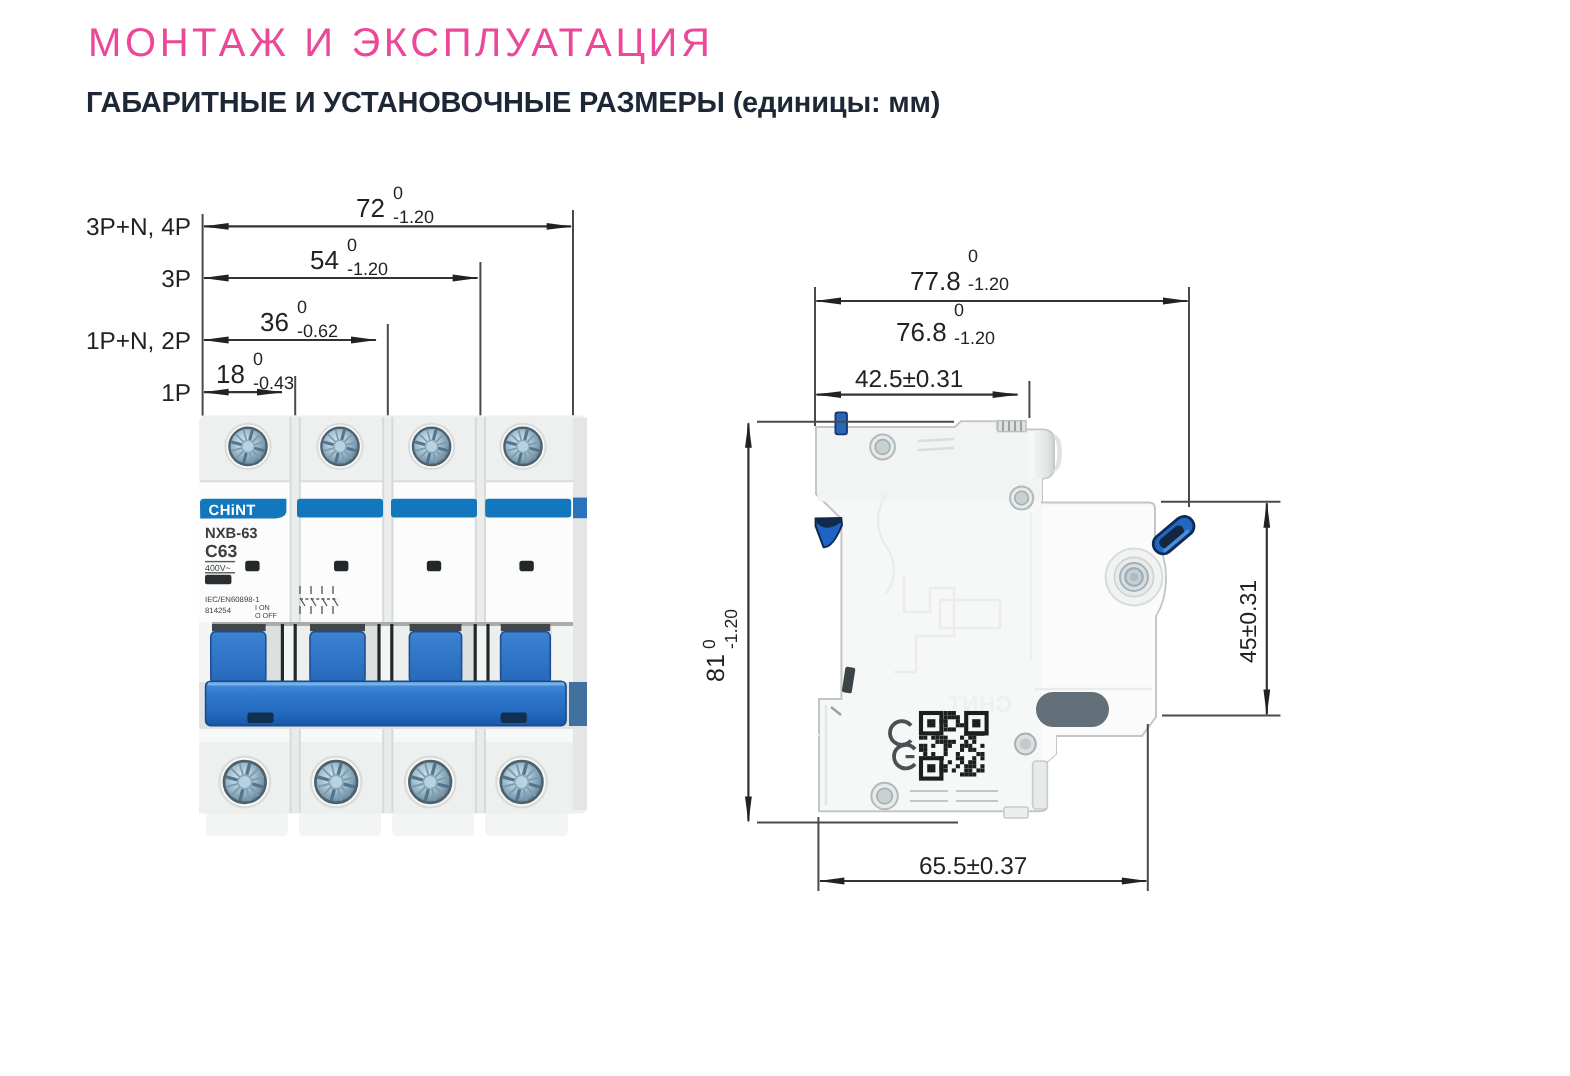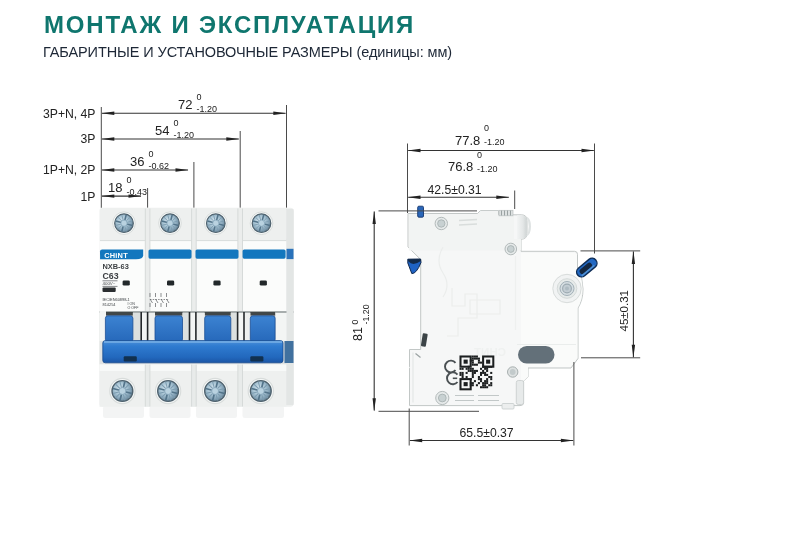--- a/index.html
+++ b/index.html
@@ -1,18 +1,18 @@
 <!DOCTYPE html>
 <html><head>
 <meta charset="utf-8">
 <style>
   html,body{margin:0;padding:0;background:#ffffff;width:785px;height:538px;overflow:hidden;}
   body{font-family:"Liberation Sans", sans-serif;position:relative;}
-  .title{position:absolute;left:44px;top:11px;font-size:24px;font-weight:bold;letter-spacing:1.8px;color:#0f766e;}
-  .subtitle{position:absolute;left:43px;top:43.5px;font-size:14.5px;font-weight:normal;letter-spacing:-0.1px;color:#1d2736;}
+  .title{position:absolute;left:44px;top:11px;font-size:20px;font-weight:normal;letter-spacing:1.8px;color:#ec4899;}
+  .subtitle{position:absolute;left:43px;top:43.5px;font-size:14.5px;font-weight:bold;letter-spacing:-0.1px;color:#1d2736;}
   svg{position:absolute;left:0;top:0;}
 </style>
 </head>
 <body>
 
 <div class="title">МОНТАЖ И ЭКСПЛУАТАЦИЯ</div>
 
 <div class="subtitle">ГАБАРИТНЫЕ И УСТАНОВОЧНЫЕ РАЗМЕРЫ (единицы: мм)</div>
 <svg width="785" height="538" viewBox="0 0 785 538">
 <defs>

